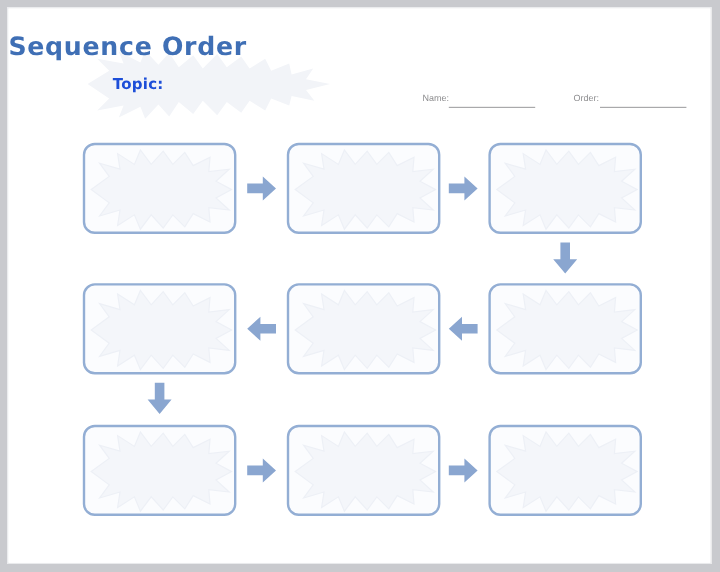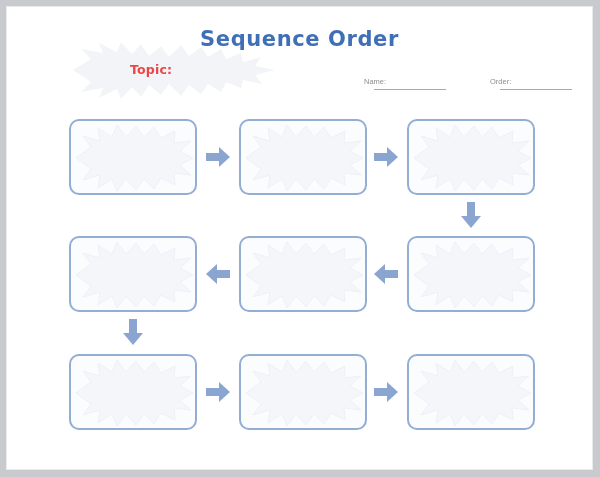--- a/index.html
+++ b/index.html
@@ -42,21 +42,21 @@
     height: 100%;
     background: #ffffff;
   }
 
   
   .title {
     position: absolute;
     left: 0;
     top: 20px;
     width: 100%;
-    text-align: center;
+    text-align: left;
     font-size: 21px;
     font-weight: bold;
     letter-spacing: 0.6px;
     color: #3f6fb5;
     font-family: "DejaVu Sans", sans-serif;
   }
 
   
   .topic-wrap {
     position: absolute;
@@ -70,37 +70,36 @@
     left: 0; top: 0;
     width: 210px;
     height: 58px;
   }
   .topic-label {
     position: absolute;
     left: 25px;
     top: 21px;
     font-size: 12.5px;
     font-weight: bold;
-    color: #ef4444;
+    color: #1d4ed8;
     font-family: "DejaVu Sans", sans-serif;
     letter-spacing: 0.2px;
-    margin-left: 36px;
   }
 
   
   .field {
     position: absolute;
     font-size: 7.5px;
     color: #8e8e90;
     font-family: "Liberation Sans", sans-serif;
   }
   .field-label {
     position: absolute;
     top: 0;
-    left: 16px;
+    left: 4px;
     white-space: nowrap;
   }
   .field-rule {
     position: absolute;
     top: 12px;
     height: 1px;
     background: #a9a9ab;
   }
   #field-name { left: 341px; top: 70px; width: 110px; }
   #field-name .field-rule { left: 26px; width: 72px; }

